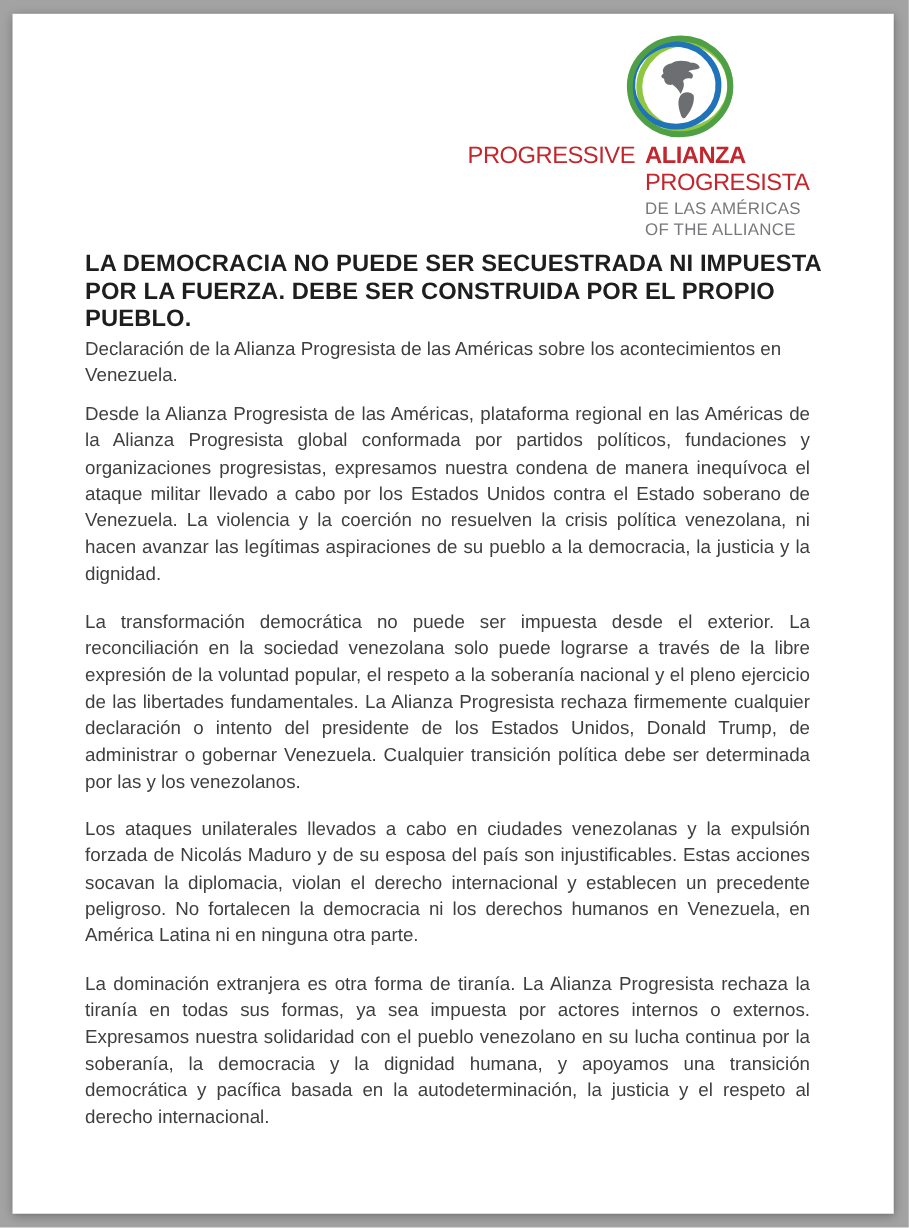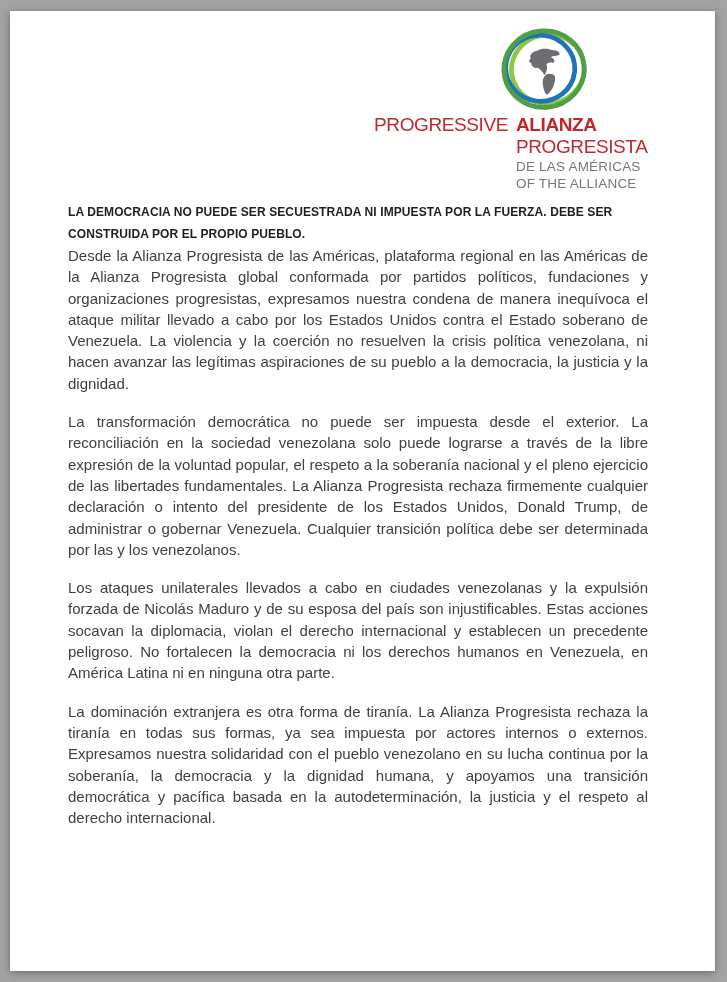--- a/index.html
+++ b/index.html
@@ -61,21 +61,21 @@
   }
   .wm-bold { font-weight: bold; }
   .wm-sub {
     font-size: 13.5px;
     line-height: 17px;
     letter-spacing: 0.2px;
     font-weight: 400;
   }
   
   .doc-title {
-    font-size: 12px;
+    font-size: 19px;
     font-weight: bold;
     line-height: 22px;
     color: #1e1e1e;
     letter-spacing: 0.1px;
   }
   .doc-subtitle {
     font-size: 15px;
     line-height: 21px;
     color: #3f3f41;
     margin: 2px 0 10px 0;
@@ -122,20 +122,21 @@
         <div class="wordmark-es">
           <div class="wm-bold" style="color: rgb(193, 39, 45);">ALIANZA</div>
           <div style="color: rgb(193, 39, 45);">PROGRESISTA</div>
           <div class="wm-sub" style="color: rgb(119, 120, 123);">DE LAS AMÉRICAS</div>
           <div class="wm-sub" style="color: rgb(119, 120, 123);">OF THE ALLIANCE</div>
         </div>
       </div>
 
       <div class="doc-title">LA DEMOCRACIA NO PUEDE SER SECUESTRADA NI IMPUESTA POR LA FUERZA. DEBE SER CONSTRUIDA POR EL PROPIO PUEBLO.</div>
 
+      <div class="doc-subtitle">Declaración de la Alianza Progresista de las Américas sobre los acontecimientos en Venezuela.</div>
 
       <div class="doc-body">
         <p>Desde la Alianza Progresista de las Américas, plataforma regional en las Américas de la Alianza Progresista global conformada por partidos políticos, fundaciones y organizaciones progresistas, expresamos nuestra condena de manera inequívoca el ataque militar llevado a cabo por los Estados Unidos contra el Estado soberano de Venezuela. La violencia y la coerción no resuelven la crisis política venezolana, ni hacen avanzar las legítimas aspiraciones de su pueblo a la democracia, la justicia y la dignidad.</p>
         <p>La transformación democrática no puede ser impuesta desde el exterior. La reconciliación en la sociedad venezolana solo puede lograrse a través de la libre expresión de la voluntad popular, el respeto a la soberanía nacional y el pleno ejercicio de las libertades fundamentales. La Alianza Progresista rechaza firmemente cualquier declaración o intento del presidente de los Estados Unidos, Donald Trump, de administrar o gobernar Venezuela. Cualquier transición política debe ser determinada por las y los venezolanos.</p>
         <p>Los ataques unilaterales llevados a cabo en ciudades venezolanas y la expulsión forzada de Nicolás Maduro y de su esposa del país son injustificables. Estas acciones socavan la diplomacia, violan el derecho internacional y establecen un precedente peligroso. No fortalecen la democracia ni los derechos humanos en Venezuela, en América Latina ni en ninguna otra parte.</p>
         <p>La dominación extranjera es otra forma de tiranía. La Alianza Progresista rechaza la tiranía en todas sus formas, ya sea impuesta por actores internos o externos. Expresamos nuestra solidaridad con el pueblo venezolano en su lucha continua por la soberanía, la democracia y la dignidad humana, y apoyamos una transición democrática y pacífica basada en la autodeterminación, la justicia y el respeto al derecho internacional.</p>
       </div>
 
     </div>
   </div>

